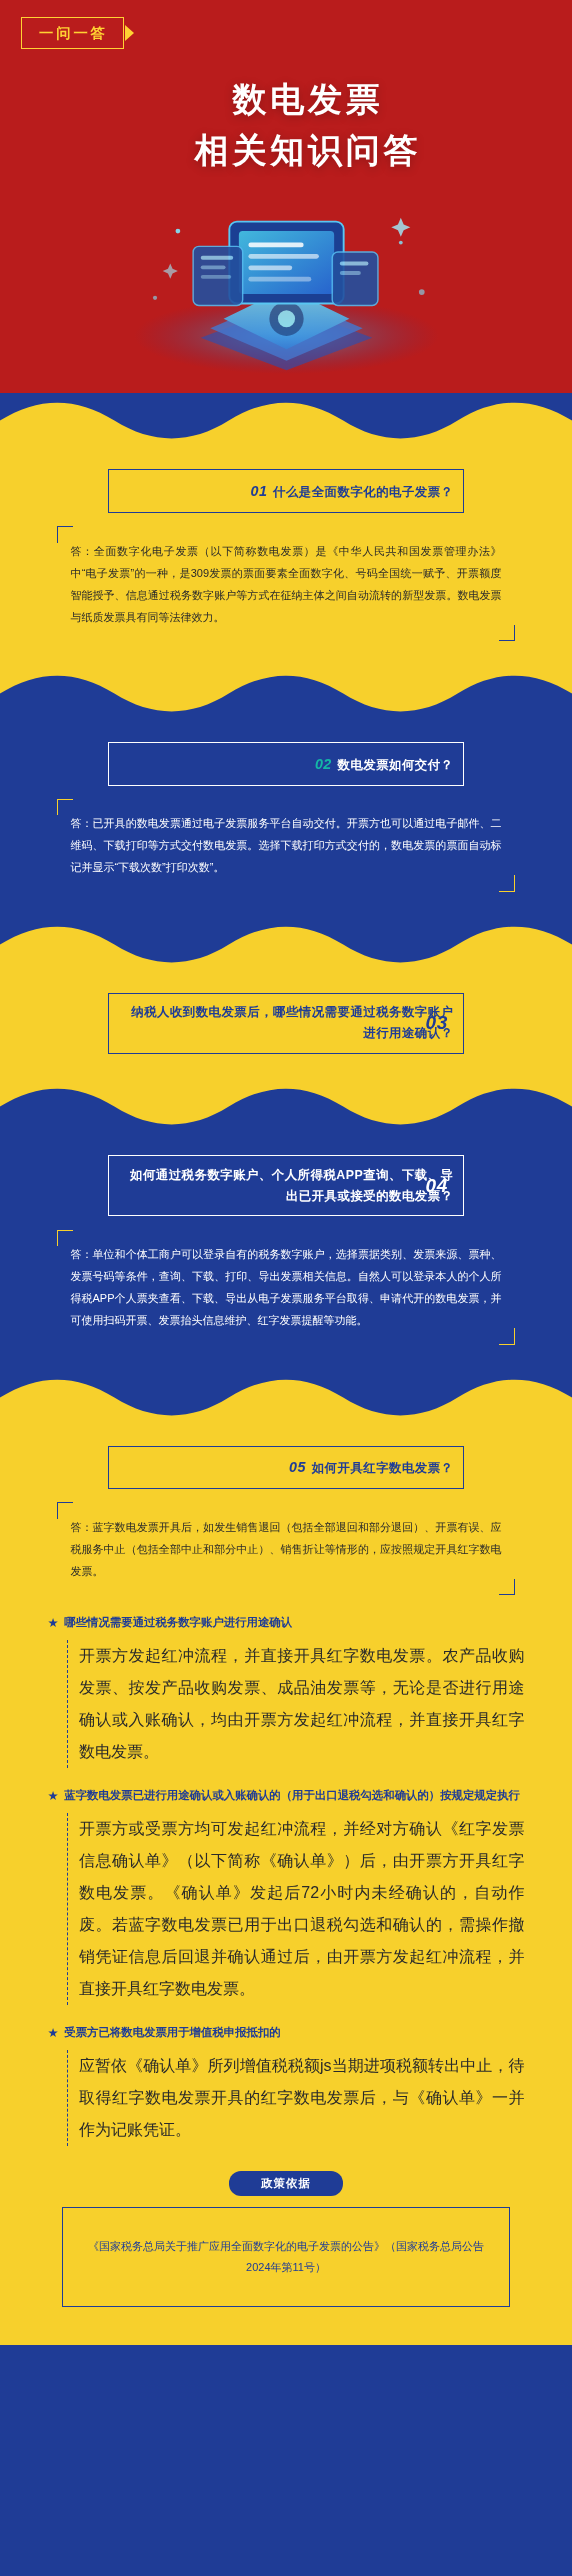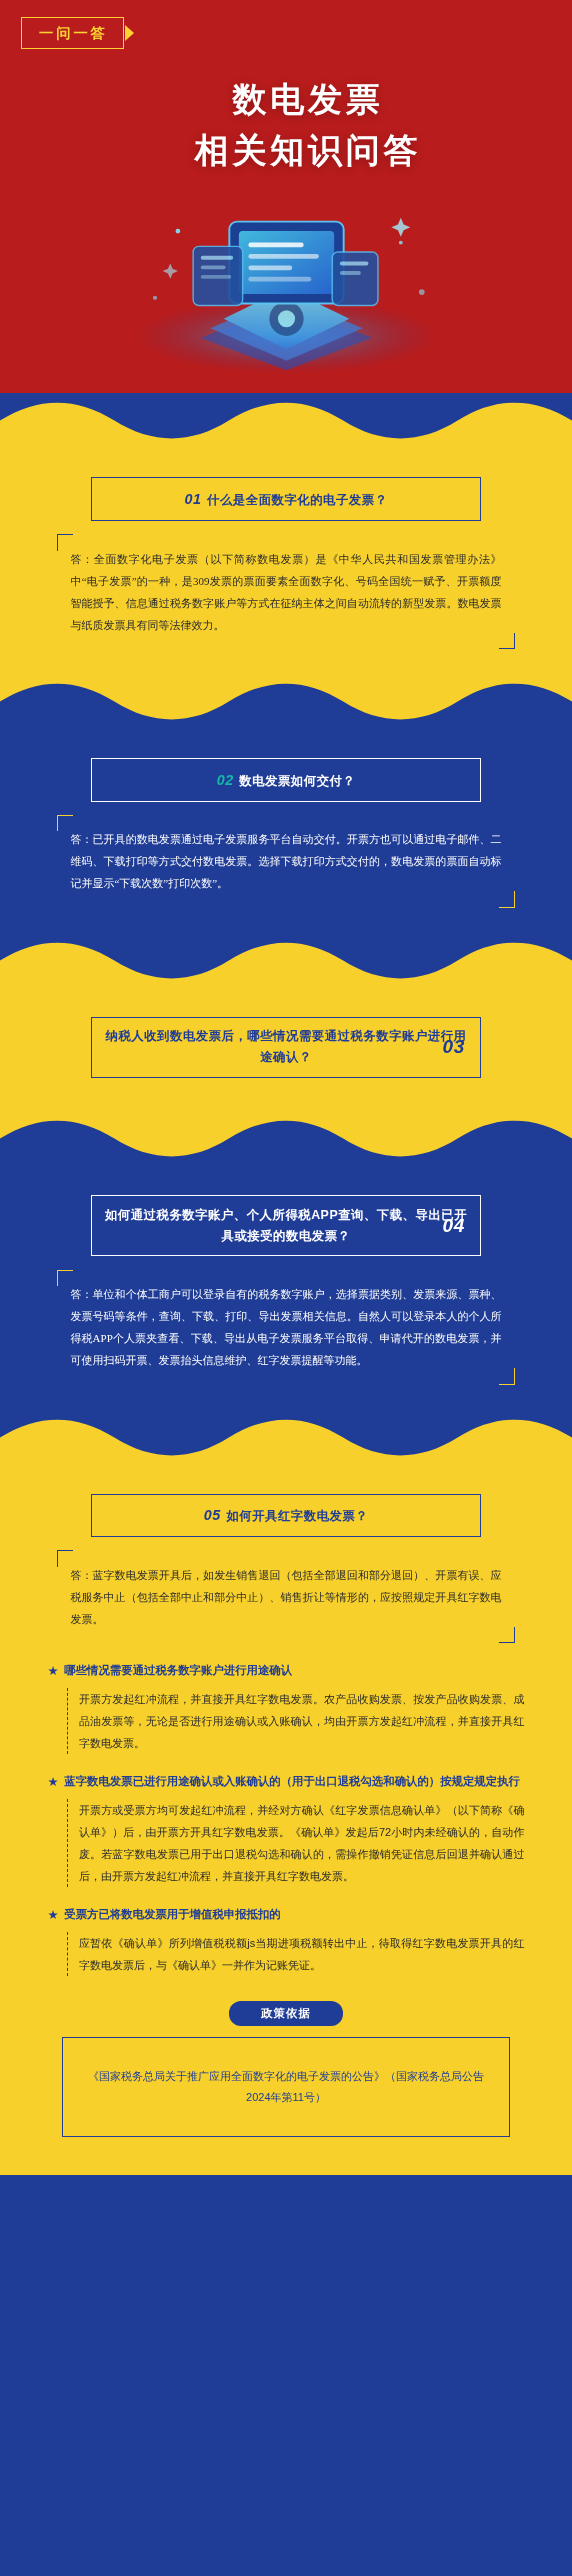--- a/index.html
+++ b/index.html
@@ -70,26 +70,26 @@
 
   
   .wave { display: block; width: 572px; }
 
   
   .band-yellow { background: #f7d02c; }
   .band-blue   { background: #1f3c96; }
 
   
   .q-head {
-    margin: 8px auto;
-    width: 390px;
+    margin: 0 auto;
+    width: 356px;
     background: #1f3c96;
     border: 1.9px solid #ffffff;
     color: #ffffff;
-    text-align: center;
+    text-align: right;
     padding: 8.6px 9.5px;
     font-size: 12.4px;
     font-weight: bold;
     letter-spacing: 0.5px;
     position: relative;
     line-height: 1.7;
   }
   .q-head.on-blue {
     background: #f7d02c;
     border-color: #1f3c96;
@@ -115,21 +115,20 @@
 
   
   .ans {
     margin: 13.4px auto 0;
     width: 458px;
     font-size: 11px;
     line-height: 2;
     text-align: justify;
     position: relative;
     padding: 13.4px 13.4px;
-    font-family: Liberation Serif, serif;
   }
   .ans.on-yellow { color: #2a2a2a; }
   .ans.on-blue   { color: #ffffff; }
 
   
   .ans::before, .ans::after {
     content: "";
     position: absolute;
     width: 15.3px; height: 15.3px;
   }
@@ -151,21 +150,21 @@
   .star {
     color: #1f3c96;
     font-size: 12.4px;
     margin-right: 5.7px;
     line-height: 1.8;
   }
   .bullet-body {
     margin: 5.7px 0 0 19px;
     padding-left: 11.4px;
     border-left: 1.9px dashed #1f3c96;
-    font-size: 11px;
+    font-size: 16px;
     line-height: 2;
     color: #2a2a2a;
     text-align: justify;
   }
 
   
   .policy-head {
     width: 114px;
     margin: 25px auto 0;
     background: #1f3c96;

